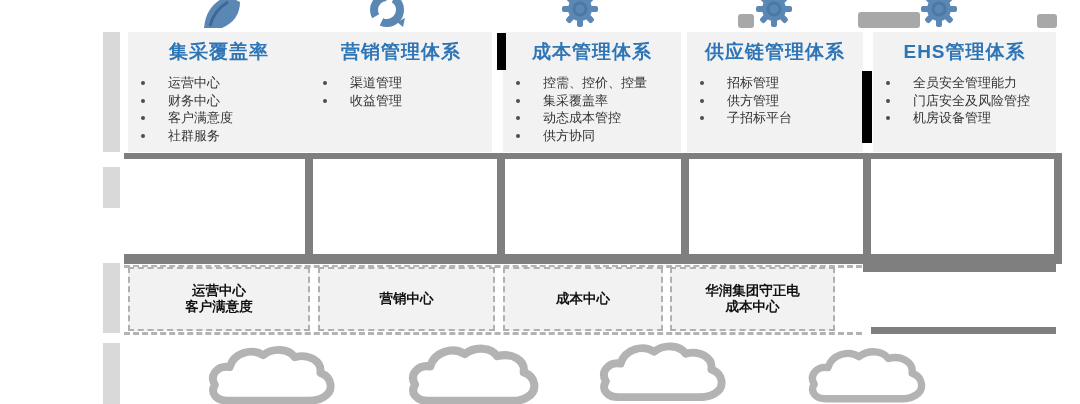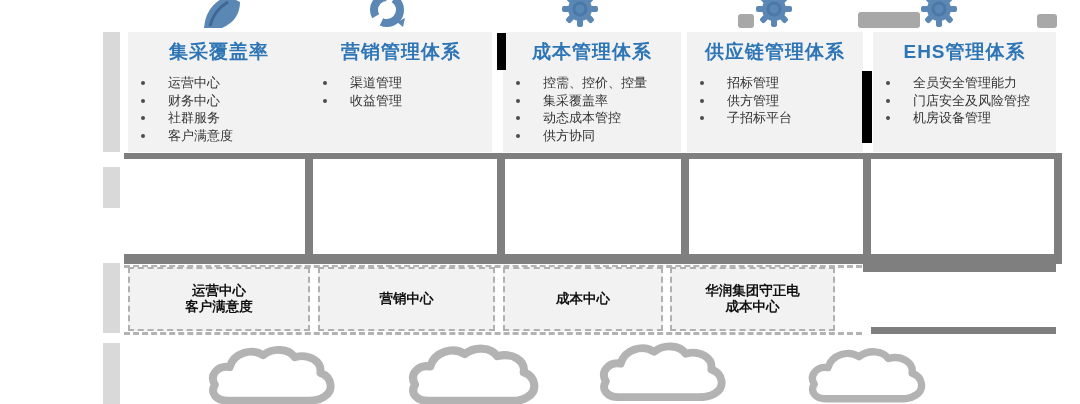--- a/index.html
+++ b/index.html
@@ -143,22 +143,22 @@
   <div class="sseg" style="top:167px;height:41px"></div>
   <div class="sseg" style="top:263px;height:70px"></div>
   <div class="sseg" style="top:343px;height:61px"></div>
 
   <div class="slab" style="left:128px;width:364px">
     <div class="pcol" style="left:0;width:182px">
       <div class="ptitle">集采覆盖率</div>
       <div class="bullets">
         <div class="bline">运营中心</div>
         <div class="bline">财务中心</div>
+        <div class="bline">客户满意度</div>
         <div class="bline">社群服务</div>
-        <div class="bline">客户满意度</div>
       </div>
     </div>
     <div class="pcol" style="left:182px;width:182px">
       <div class="ptitle">营销管理体系</div>
       <div class="bullets">
         <div class="bline">渠道管理</div>
         <div class="bline">收益管理</div>
       </div>
     </div>
   </div>

